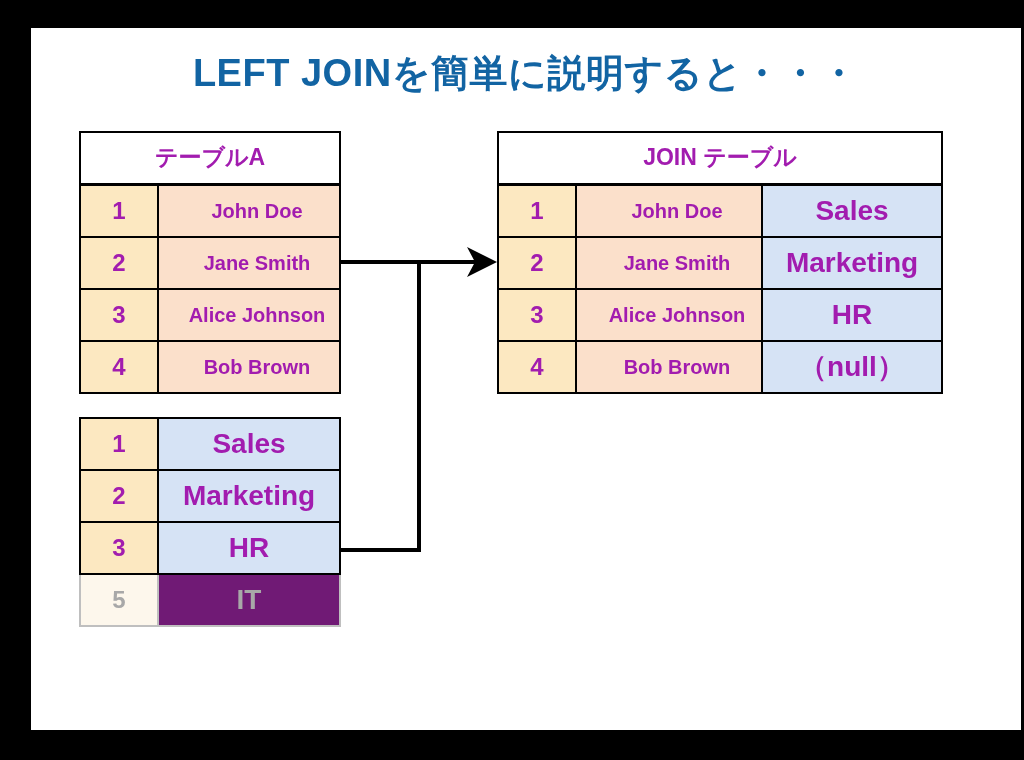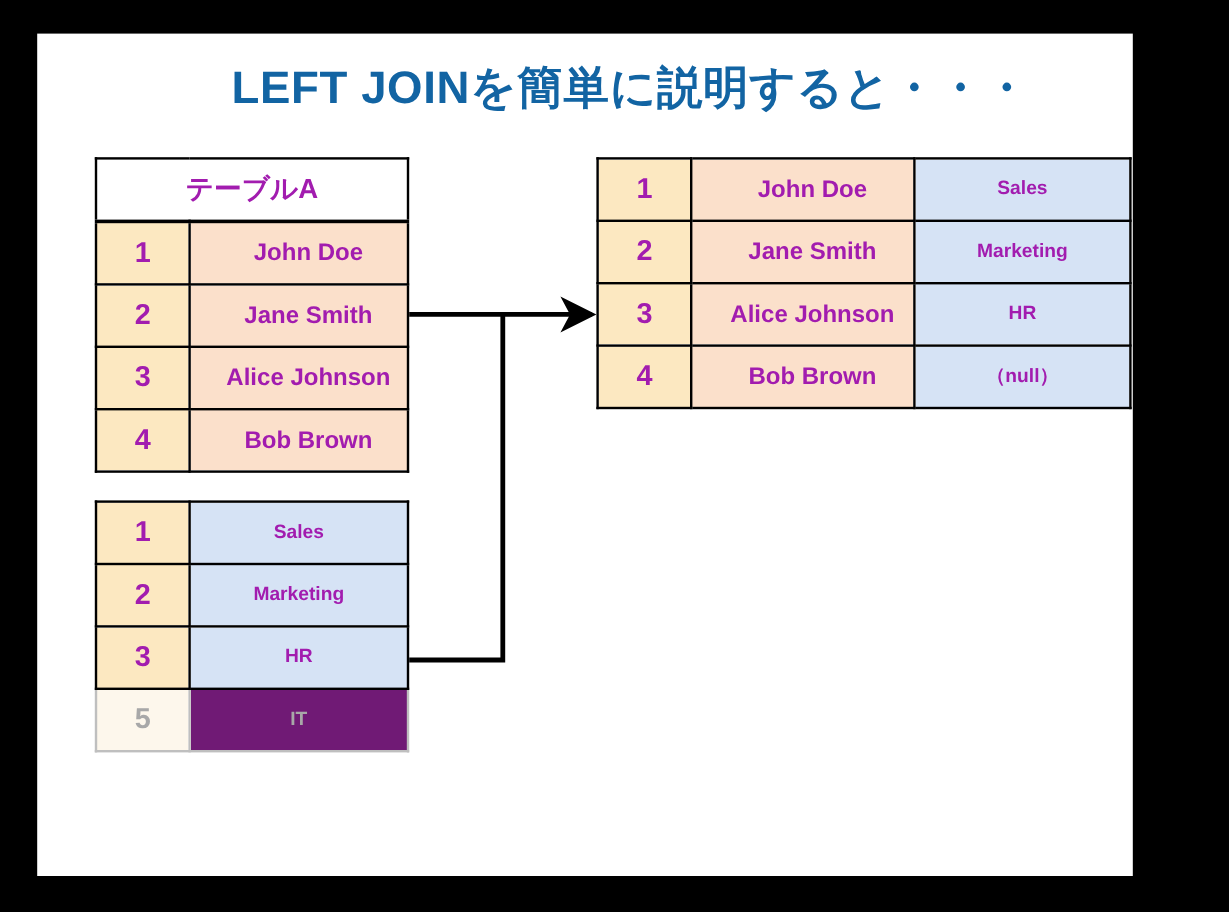--- a/index.html
+++ b/index.html
@@ -17,21 +17,21 @@
     position: absolute;
     left: 0; top: 0;
     width: 1024px;
     height: 760px;
     background: #000000;
   }
   #canvas {
     position: absolute;
     left: 31px;
     top: 28px;
-    width: 913px;
+    width: 990px;
     height: 702px;
     background: #ffffff;
   }
 
   
   #title {
     position: absolute;
     left: 0;
     top: 20px;
     width: 989px;
@@ -69,21 +69,21 @@
     background: #FCE8C1;
     font-size: 24px;
   }
   td.c-name {
     background: #FBE0CB;
     font-size: 20px;
     padding-left: 16px;
   }
   td.c-dept {
     background: #D6E3F5;
-    font-size: 16px;
+    font-size: 28px;
   }
   
   .tbl tr.faded td {
     border-color: #BFBFBF;
     color: #A8A8A8;
   }
   .tbl tr.faded td.c-id   { background: #FDF7EC; }
   .tbl tr.faded td.c-dept { background: #701a75; }
 
   
@@ -173,20 +173,23 @@
     </table>
 
     <table class="tbl" id="table-join">
       <colgroup>
         <col class="w-id">
           <col class="w-name">
           <col class="w-dept">
       </colgroup>
       <tbody>
         <tr>
+          <td class="hdr" colspan="3">JOIN テーブル</td>
+        </tr>
+        <tr>
           <td class="c-id">1</td>
           <td class="c-name">John Doe</td>
           <td class="c-dept">Sales</td>
         </tr>
         <tr>
           <td class="c-id">2</td>
           <td class="c-name">Jane Smith</td>
           <td class="c-dept">Marketing</td>
         </tr>
         <tr>

